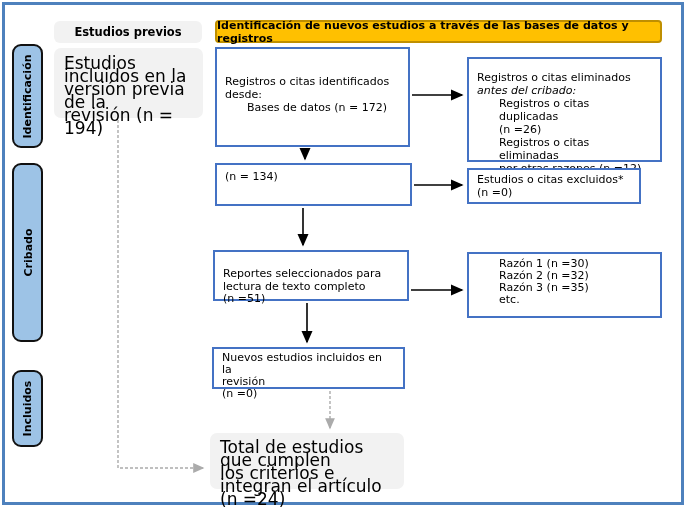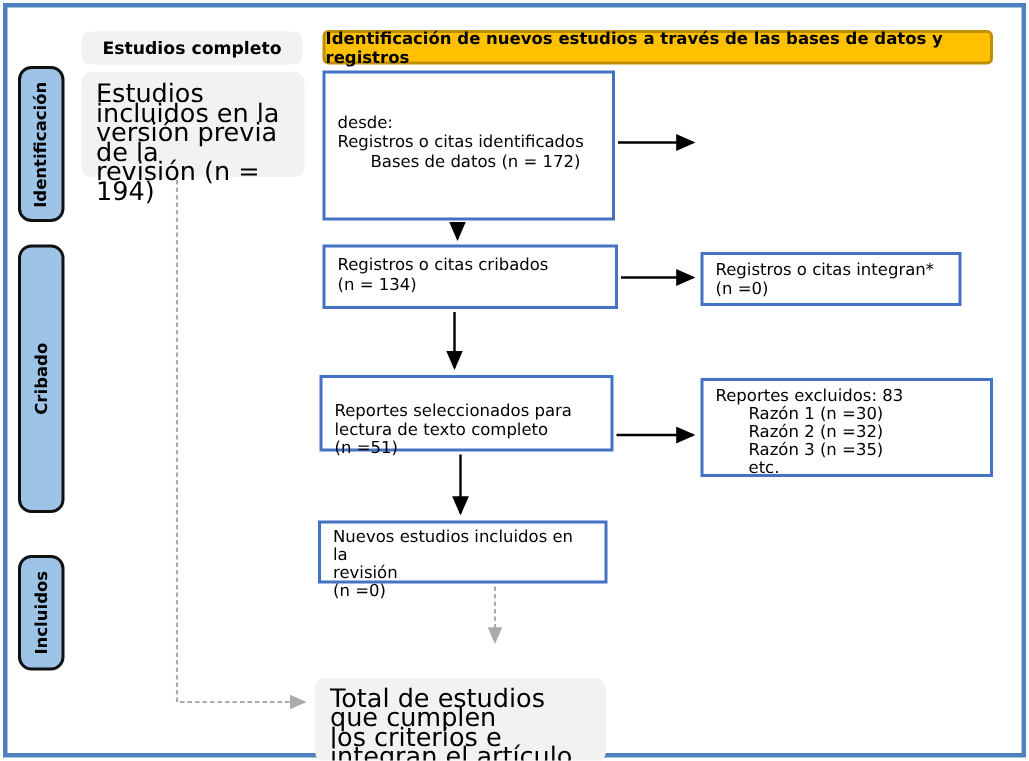--- a/index.html
+++ b/index.html
@@ -40,66 +40,72 @@
   <div class="side-label" style="top:44px;height:104px;">
     <span>Identificación</span>
   </div>
   <div class="side-label" style="top:163px;height:179px;">
     <span>Cribado</span>
   </div>
   <div class="side-label" style="top:370px;height:77px;">
     <span>Incluidos</span>
   </div>
 
-  <div class="hdr-gray">Estudios completo</div>
+  <div class="hdr-gray">Estudios previos</div>
   <div class="hdr-yellow">Identificación de nuevos estudios a través de las bases de datos y registros</div>
 
   <div class="graybox" style="left:54px;top:48px;width:149px;height:70px;">
     <div>Estudios incluidos en la</div>
     <div>versión previa de la</div>
     <div>revisión (n = 194)</div>
   </div>
 
   <div class="box" style="left:215px;top:47px;width:195px;height:100px;padding-top:26px;">
+    <div>Registros o citas identificados</div>
     <div>desde:</div>
-    <div>Registros o citas identificados</div>
     <div class="indent gap-top">Bases de datos (n = 172)</div>
   </div>
 
   <div class="box" style="left:215px;top:163px;width:197px;height:43px;">
-    <div>Registros o citas cribados</div>
     <div>(n = 134)</div>
   </div>
 
   <div class="box" style="left:213px;top:250px;width:196px;height:51px;line-height:12.5px;padding-top:16px;">
     <div>Reportes seleccionados para</div>
     <div>lectura de texto completo</div>
     <div>(n =51)</div>
   </div>
 
   <div class="box" style="left:212px;top:347px;width:193px;height:42px;line-height:12px;padding-top:3px;">
     <div>Nuevos estudios incluidos en la</div>
     <div>revisión</div>
     <div>(n =0)</div>
   </div>
 
-  <div class="graybox" style="left:210px;top:433px;width:194px;height:56px;padding-top:8px;margin-top:19px;">
+  <div class="graybox" style="left:210px;top:433px;width:194px;height:56px;padding-top:8px;">
     <div>Total de estudios que cumplen</div>
     <div>los criterios e integran el artículo</div>
     <div>(n =24)</div>
   </div>
 
+  <div class="box" style="left:467px;top:57px;width:195px;height:105px;padding-top:12px;">
+    <div>Registros o citas eliminados</div>
+    <div class="italic">antes del cribado:</div>
+    <div class="indent">Registros o citas duplicadas</div>
+    <div class="indent">(n =26)</div>
+    <div class="indent">Registros o citas eliminadas</div>
+    <div class="indent">por otras razones (n =12)</div>
+  </div>
 
   <div class="box" style="left:467px;top:168px;width:174px;height:36px;padding-top:4px;line-height:12.5px;">
-    <div>Registros o citas integran*</div>
+    <div>Estudios o citas excluidos*</div>
     <div>(n =0)</div>
   </div>
 
   <div class="box" style="left:467px;top:252px;width:195px;height:66px;padding-top:4px;line-height:12px;">
-    <div>Reportes excluidos: 83</div>
     <div class="indent">Razón 1 (n =30)</div>
     <div class="indent">Razón 2 (n =32)</div>
     <div class="indent">Razón 3 (n =35)</div>
     <div class="indent">etc.</div>
   </div>
 
   <svg class="overlay" width="686" height="507" viewBox="0 0 686 507">
     <defs>
       <marker id="arrB" markerWidth="9" markerHeight="8" refX="7" refY="3.5" orient="auto">
         <path d="M0,0 L8,3.5 L0,7 z" fill="#000"></path>

